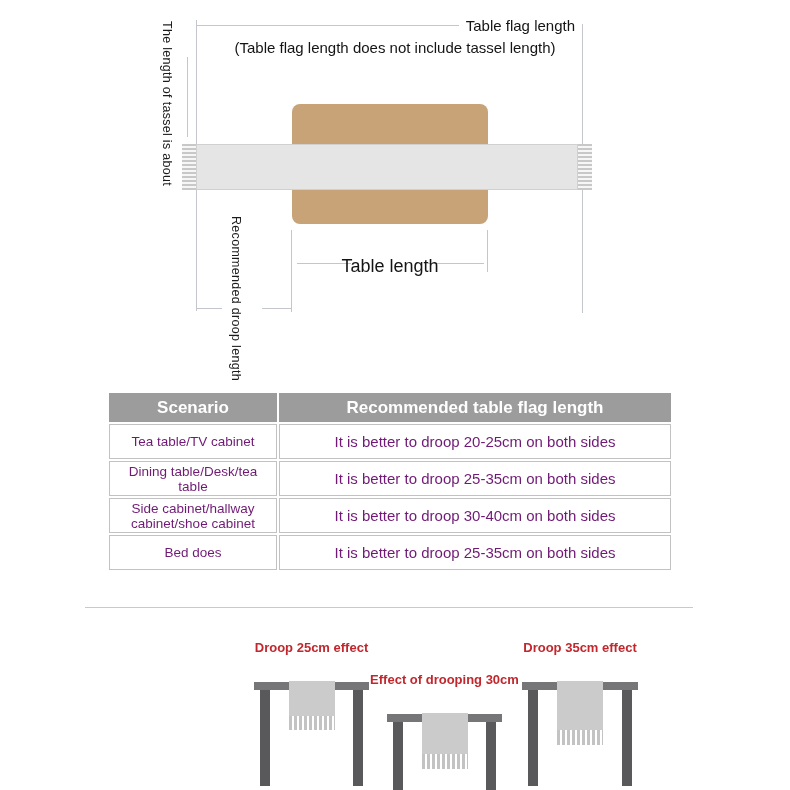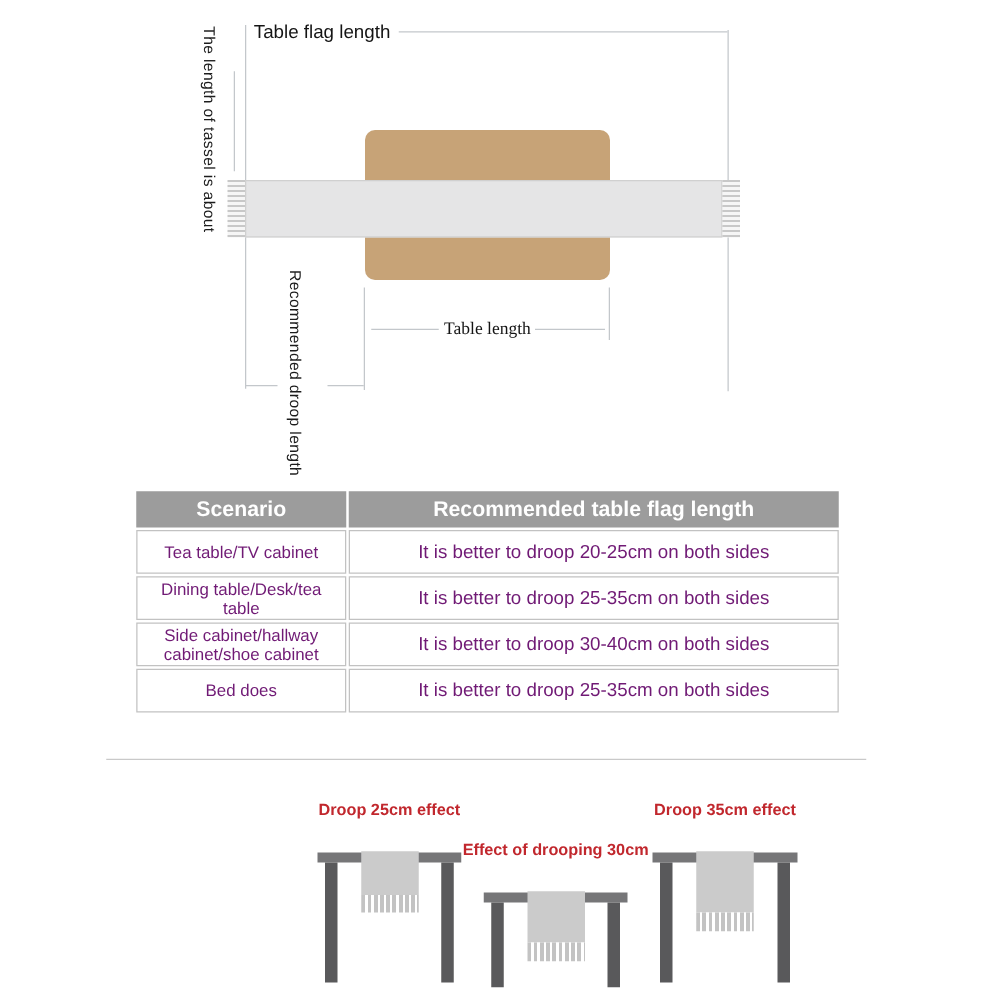--- a/index.html
+++ b/index.html
@@ -8,21 +8,21 @@
     font-family:"Liberation Sans", sans-serif; color:#1a1a1a; overflow:hidden;
   }
 
   
   .line { position:absolute; background:#c3c7cb; }
   .hline { height:1px; }
   .vline { width:1px; }
 
   .flag-dim-line   { left:196px; top:25px; width:386px; }
   .flag-label {
-    position:absolute; left:196px; top:17px; width:386px; text-align:left;
+    position:absolute; left:196px; top:17px; width:386px; text-align:right;
     font-size:15px; color:#141414;
   }
   .flag-label span { background:#ffffff; padding:0 7px; }
   .flag-note {
     position:absolute; left:0; top:39px; width:790px; text-align:center;
     font-size:15px; color:#141414;
   }
 
   .vline-left   { left:196px; top:20px;  height:291px; }
   .vline-right  { left:582px; top:24px;  height:289px; }
@@ -49,21 +49,21 @@
   .runner-fringe {
     position:absolute; top:144px; width:14px; height:46px;
     background:repeating-linear-gradient(to bottom,#c8c8c8 0 2px,#f6f6f6 2px 4px);
   }
   .fringe-l { left:182px; } .fringe-r { left:578px; }
 
   .tlen-line-l { left:297px; top:263px; width:54px; }
   .tlen-line-r { left:428px; top:263px; width:56px; }
   .tlen-label  {
     position:absolute; left:292px; top:256px; width:196px; text-align:center;
-    font-size:14px; color:#141414;font-family:Liberation Serif, serif;
+    font-size:18px; color:#141414;
   }
   .droop-tick-l { left:196px; top:308px; width:26px; }
   .droop-tick-r { left:262px; top:308px; width:29px; }
 
   
   .rec-table {
     position:absolute; left:107px; top:391px; width:566px;
     border-collapse:separate; border-spacing:2px; table-layout:fixed;
   }
   .rec-table th {
@@ -108,20 +108,21 @@
 </style>
 </head>
 <body>
 
 <div class="canvas">
 
   <div class="line hline flag-dim-line"></div>
   <div class="flag-label">
     <span>Table flag length</span>
   </div>
+  <div class="flag-note">(Table flag length does not include tassel length)</div>
 
   <div class="line vline vline-left"></div>
   <div class="line vline vline-right"></div>
   <div class="line vline tassel-lead"></div>
 
   <div class="vtext tassel-text">The length of tassel is about</div>
 
   <div class="table-surface"></div>
   <div class="runner-body"></div>
   <div class="runner-fringe fringe-l"></div>

